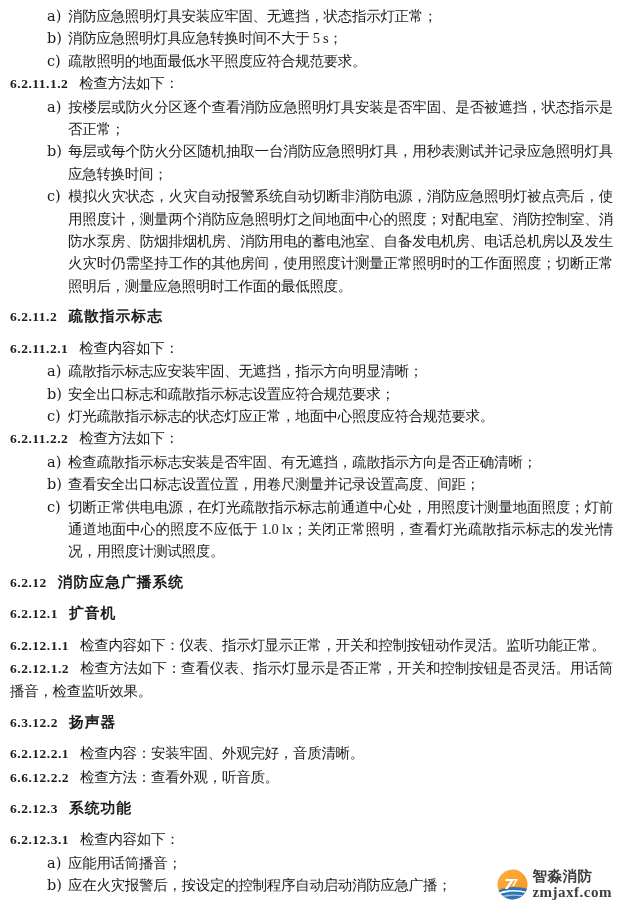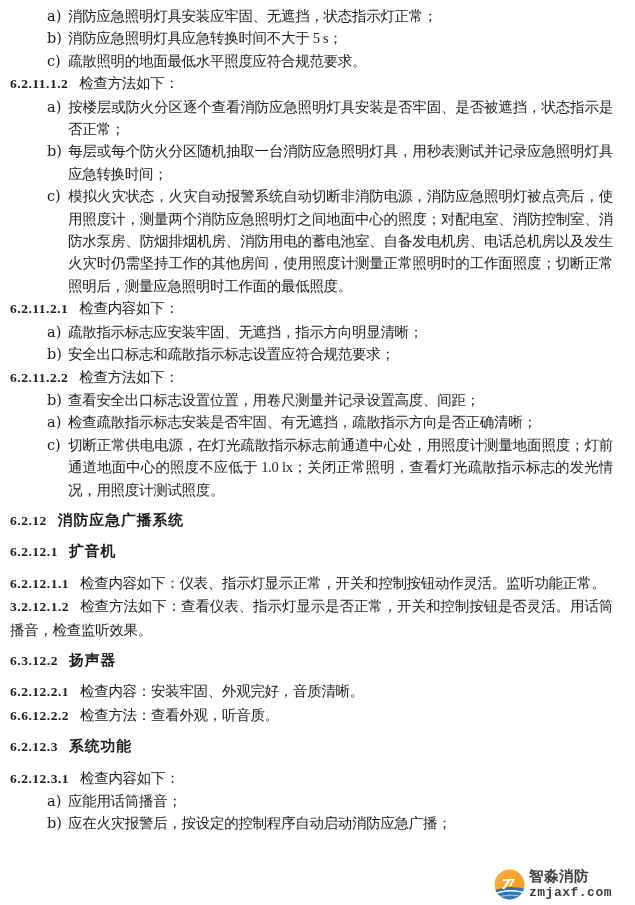--- a/index.html
+++ b/index.html
@@ -56,60 +56,62 @@
     position: absolute;
     right: 9px; bottom: 5px;
     display: flex;
     align-items: center;
     gap: 4px;
     cursor: pointer;
   }
   .logo-badge { width: 31px; height: 31px; flex: 0 0 auto; }
   .logo-text { display: flex; flex-direction: column; line-height: 1; }
   .logo-title {
-    font-family: Liberation Mono, monospace;
+    font-family: Liberation Sans, sans-serif;
     font-weight: 700;
     font-size: 14.5px;
     color: #3d3d3d;
     letter-spacing: 0.5px;
   }
   .logo-domain {
-    font-family: Liberation Mono, monospace;
+    font-family: Liberation Serif, serif;
     font-weight: 700;
-    font-size: 13px;
+    font-size: 15px;
     color: #3d3d3d;
     margin-top: 2px;
     letter-spacing: 0.5px;
   }
 </style>
 </head>
 <body>
 
 <div class="page">
 
   <div class="doc-body">
 
   <p class="blk item"><span class="num">a)</span><span class="txt">消防应急照明灯具安装应牢固、无遮挡，状态指示灯正常；</span></p>
       <p class="blk item"><span class="num">b)</span><span class="txt">消防应急照明灯具应急转换时间不大于 5 s；</span></p>
       <p class="blk item"><span class="num">c)</span><span class="txt">疏散照明的地面最低水平照度应符合规范要求。</span></p>
       <p class="blk clause"><span class="num">6.2.11.1.2</span><span class="txt">检查方法如下：</span></p>
       <p class="blk item"><span class="num">a)</span><span class="txt">按楼层或防火分区逐个查看消防应急照明灯具安装是否牢固、是否被遮挡，状态指示是否正常；</span></p>
       <p class="blk item"><span class="num">b)</span><span class="txt">每层或每个防火分区随机抽取一台消防应急照明灯具，用秒表测试并记录应急照明灯具应急转换时间；</span></p>
       <p class="blk item"><span class="num">c)</span><span class="txt">模拟火灾状态，火灾自动报警系统自动切断非消防电源，消防应急照明灯被点亮后，使用照度计，测量两个消防应急照明灯之间地面中心的照度；对配电室、消防控制室、消防水泵房、防烟排烟机房、消防用电的蓄电池室、自备发电机房、电话总机房以及发生火灾时仍需坚持工作的其他房间，使用照度计测量正常照明时的工作面照度；切断正常照明后，测量应急照明时工作面的最低照度。</span></p>
+      <p class="blk heading"><span class="num">6.2.11.2</span><span class="txt">疏散指示标志</span></p>
       <p class="blk clause"><span class="num">6.2.11.2.1</span><span class="txt">检查内容如下：</span></p>
       <p class="blk item"><span class="num">a)</span><span class="txt">疏散指示标志应安装牢固、无遮挡，指示方向明显清晰；</span></p>
       <p class="blk item"><span class="num">b)</span><span class="txt">安全出口标志和疏散指示标志设置应符合规范要求；</span></p>
+      <p class="blk item"><span class="num">c)</span><span class="txt">灯光疏散指示标志的状态灯应正常，地面中心照度应符合规范要求。</span></p>
       <p class="blk clause"><span class="num">6.2.11.2.2</span><span class="txt">检查方法如下：</span></p>
+      <p class="blk item"><span class="num">a)</span><span class="txt">检查疏散指示标志安装是否牢固、有无遮挡，疏散指示方向是否正确清晰；</span></p>
       <p class="blk item"><span class="num">b)</span><span class="txt">查看安全出口标志设置位置，用卷尺测量并记录设置高度、间距；</span></p>
-      <p class="blk item"><span class="num">a)</span><span class="txt">检查疏散指示标志安装是否牢固、有无遮挡，疏散指示方向是否正确清晰；</span></p>
       <p class="blk item"><span class="num">c)</span><span class="txt">切断正常供电电源，在灯光疏散指示标志前通道中心处，用照度计测量地面照度；灯前通道地面中心的照度不应低于 1.0 lx；关闭正常照明，查看灯光疏散指示标志的发光情况，用照度计测试照度。</span></p>
       <p class="blk heading"><span class="num">6.2.12</span><span class="txt">消防应急广播系统</span></p>
       <p class="blk heading"><span class="num">6.2.12.1</span><span class="txt">扩音机</span></p>
       <p class="blk clause"><span class="num">6.2.12.1.1</span><span class="txt">检查内容如下：仪表、指示灯显示正常，开关和控制按钮动作灵活。监听功能正常。</span></p>
-      <p class="blk clause"><span class="num">3.2.12.1.2</span><span class="txt">检查方法如下：查看仪表、指示灯显示是否正常，开关和控制按钮是否灵活。用话筒播音，检查监听效果。</span></p>
+      <p class="blk clause"><span class="num">6.2.12.1.2</span><span class="txt">检查方法如下：查看仪表、指示灯显示是否正常，开关和控制按钮是否灵活。用话筒播音，检查监听效果。</span></p>
       <p class="blk heading"><span class="num">6.3.12.2</span><span class="txt">扬声器</span></p>
       <p class="blk clause"><span class="num">6.2.12.2.1</span><span class="txt">检查内容：安装牢固、外观完好，音质清晰。</span></p>
       <p class="blk clause"><span class="num">6.6.12.2.2</span><span class="txt">检查方法：查看外观，听音质。</span></p>
       <p class="blk heading"><span class="num">6.2.12.3</span><span class="txt">系统功能</span></p>
       <p class="blk clause"><span class="num">6.2.12.3.1</span><span class="txt">检查内容如下：</span></p>
       <p class="blk item"><span class="num">a)</span><span class="txt">应能用话筒播音；</span></p>
       <p class="blk item"><span class="num">b)</span><span class="txt">应在火灾报警后，按设定的控制程序自动启动消防应急广播；</span></p>
     </div>
 
   <div class="logo">

